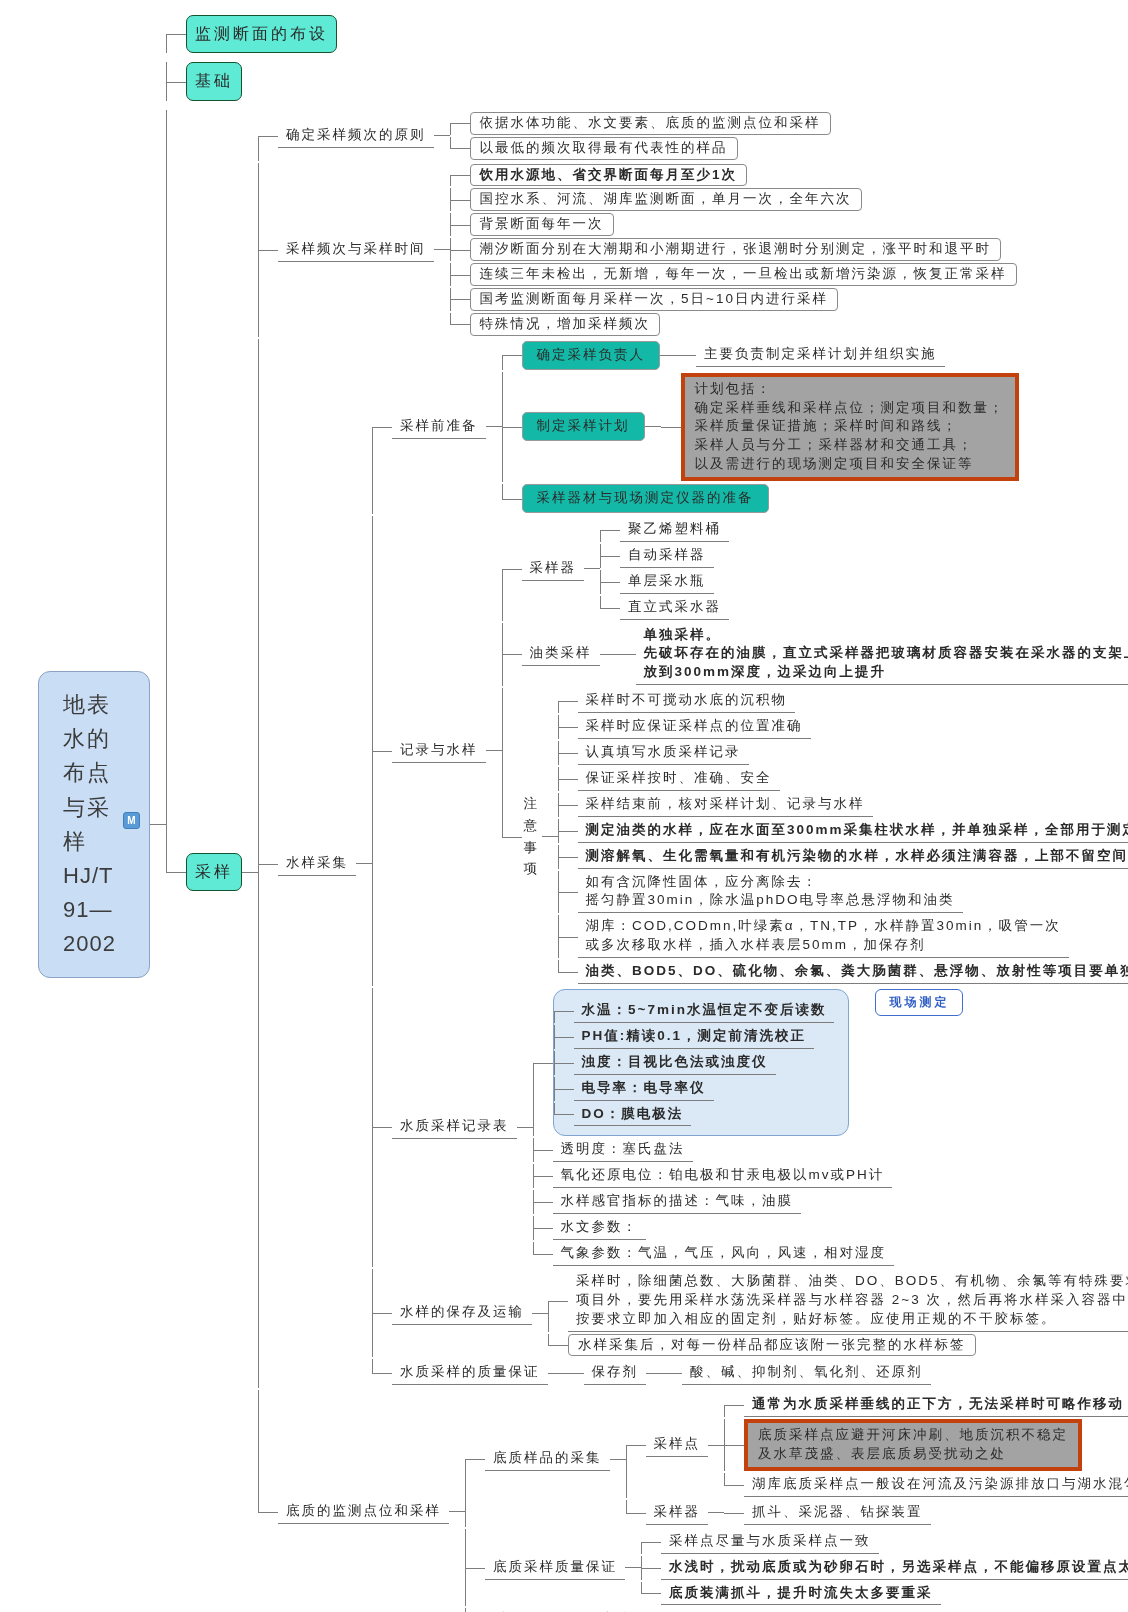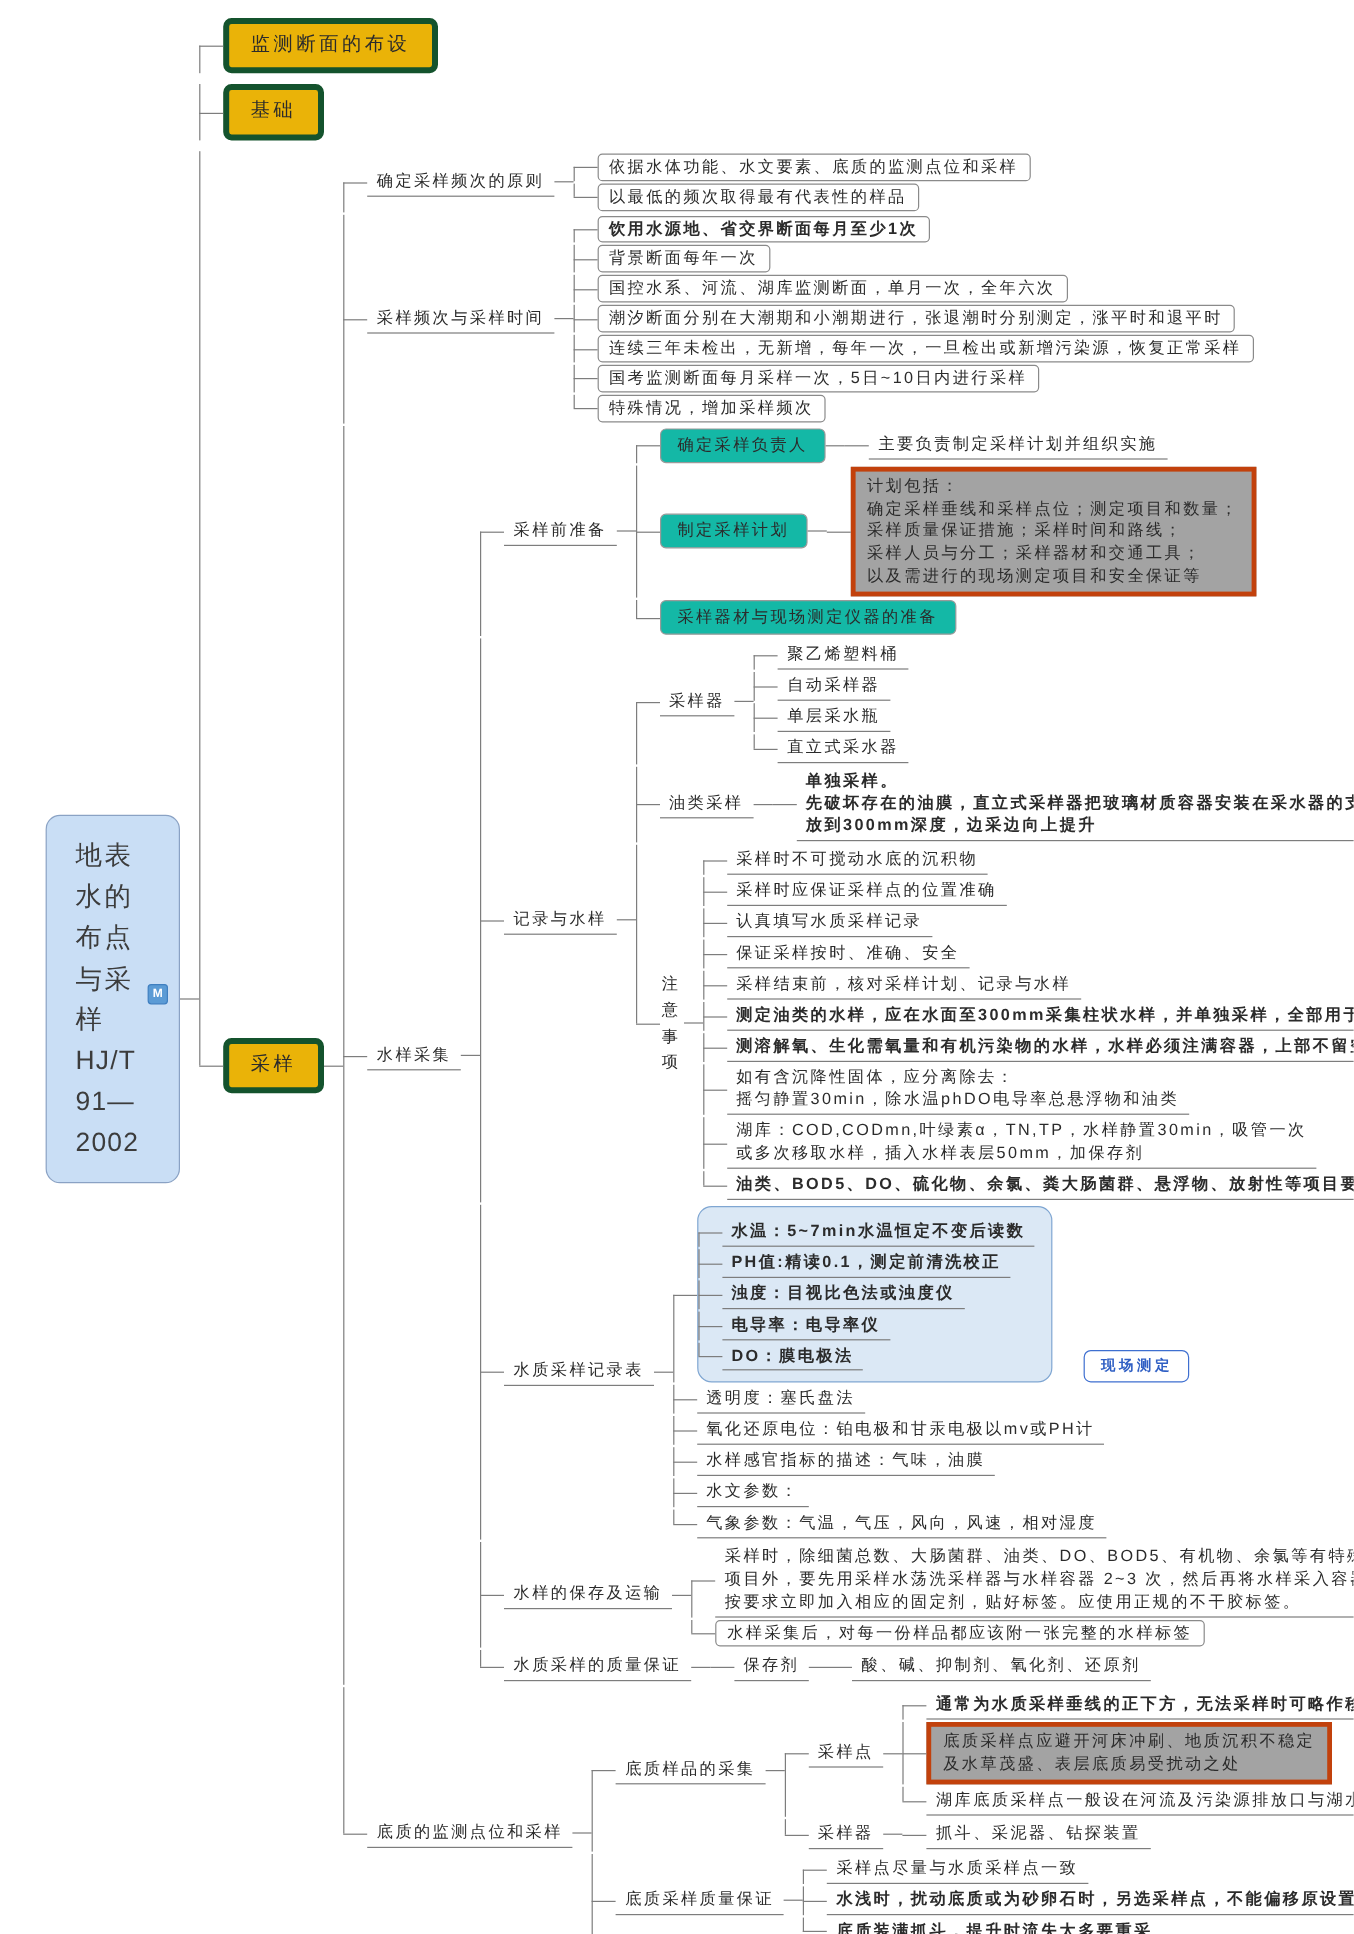--- a/index.html
+++ b/index.html
@@ -26,38 +26,38 @@
   .node{
     font-size:13.5px;line-height:1.4;letter-spacing:2px;
     padding:2px 8px;white-space:pre;flex:none;
   }
   .bold{font-weight:bold;}
   .line{border-bottom:1px solid #7d7d7d;}
   .box{border:1px solid #8a8a8a;border-radius:4px;background:#fff;padding:1px 9px;}
   .rect{border:4px solid #c2410c;background:#a3a3a3;padding:3px 10px;font-weight:normal;}
   .graybox{border:1px solid #9a9a9a;border-radius:5px;background:#14b8a6;padding:4px 14px;}
   .cream{
-    border:5px solid #14532d;border-radius:7px;background:#eab308;
-    padding:7px 18px;font-size:16px;letter-spacing:3px;
+    border:1px solid #14532d;border-radius:7px;background:#5eead4;
+    padding:7px 8px;font-size:16px;letter-spacing:3px;
   }
   .vert{width:16px;white-space:normal;word-break:break-all;line-height:1.6;border-bottom:none;padding:0 2px;}
   .root-box{
     position:relative;background:#c9def5;border:1.5px solid #8aa2c4;border-radius:12px;
     width:112px;box-sizing:border-box;padding:16px 20px 16px 24px;
     font-size:22px;line-height:1.55;letter-spacing:2px;
     white-space:normal;color:#3c3c3c;
   }
   .root-code{display:block;letter-spacing:1px;}
   .m-icon{
     position:absolute;right:9px;top:46%;
     width:15px;height:15px;border-radius:3px;background:#5b9bd5;border:1px solid #3f7fc0;
     color:#fff;font-size:10px;font-weight:bold;line-height:15px;text-align:center;letter-spacing:0;
   }
   
-  .panel-row{display:flex;flex-direction:row;align-items:flex-end;}
+  .panel-row{display:flex;flex-direction:row;align-items:flex-start;}
   .panel{
     border:1.5px solid #7fa6d2;border-radius:12px;background:#dbe8f5;
     padding:8px 14px 8px 0;
   }
   .panel .kid::before,.panel .kid::after{border-color:#7d7d7d;}
   .badge{
     margin-left:26px;border:1.5px solid #3e6fd0;border-radius:6px;background:#fff;
     color:#2f5fc4;font-size:12px;font-weight:bold;letter-spacing:3px;
     padding:4px 13px;white-space:nowrap;flex:none;
   }
@@ -109,26 +109,26 @@
                   <div class="node line">采样频次与采样时间</div>
                   <div class="link"></div>
                   <div class="kids">
                     <div class="kid">
                       <div class="branch">
                         <div class="node box bold">饮用水源地、省交界断面每月至少1次</div>
                       </div>
                     </div>
                     <div class="kid">
                       <div class="branch">
+                        <div class="node box">国控水系、河流、湖库监测断面，单月一次，全年六次</div>
+                      </div>
+                    </div>
+                    <div class="kid">
+                      <div class="branch">
                         <div class="node box">背景断面每年一次</div>
-                      </div>
-                    </div>
-                    <div class="kid">
-                      <div class="branch">
-                        <div class="node box">国控水系、河流、湖库监测断面，单月一次，全年六次</div>
                       </div>
                     </div>
                     <div class="kid">
                       <div class="branch">
                         <div class="node box">潮汐断面分别在大潮期和小潮期进行，张退潮时分别测定，涨平时和退平时</div>
                       </div>
                     </div>
                     <div class="kid">
                       <div class="branch">
                         <div class="node box">连续三年未检出，无新增，每年一次，一旦检出或新增污染源，恢复正常采样</div>

